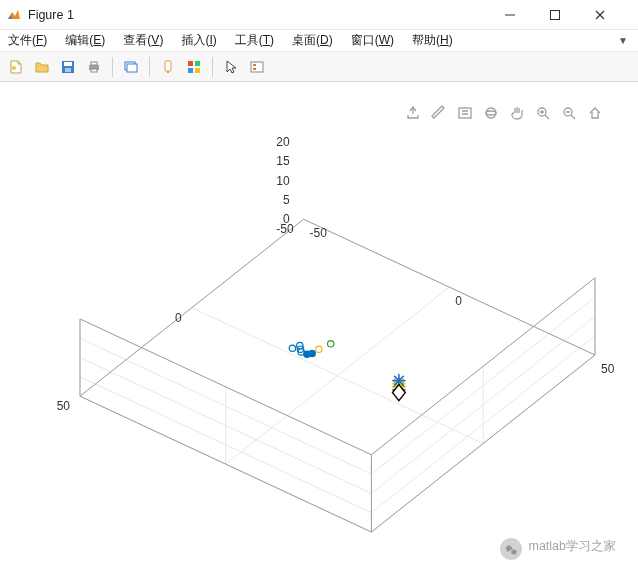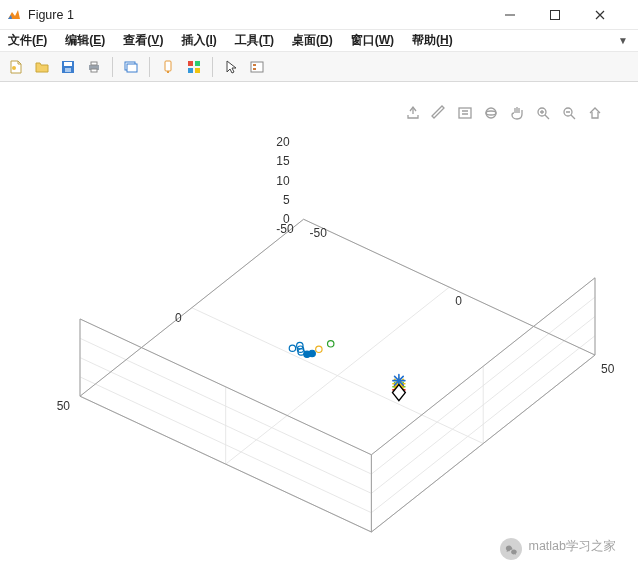--- a/index.html
+++ b/index.html
@@ -37,21 +37,20 @@
 
   
   .menubar {
     height: 22px;
     display:flex; align-items:center;
     padding: 0 4px;
     gap: 10px;
     font-size:12px;
     color:#222;
     border-bottom: 1px solid #e9e9e9;
-    font-weight: bold;
   }
   .menubar .menu-item { padding:1px 4px; cursor:default; }
   .menubar .menu-item u { text-decoration: underline; }
   .menubar .arrow {
     margin-left:auto; padding-right:6px; color:#555; font-size:10px;
   }
 
   
   .toolbar {
     height:30px;

